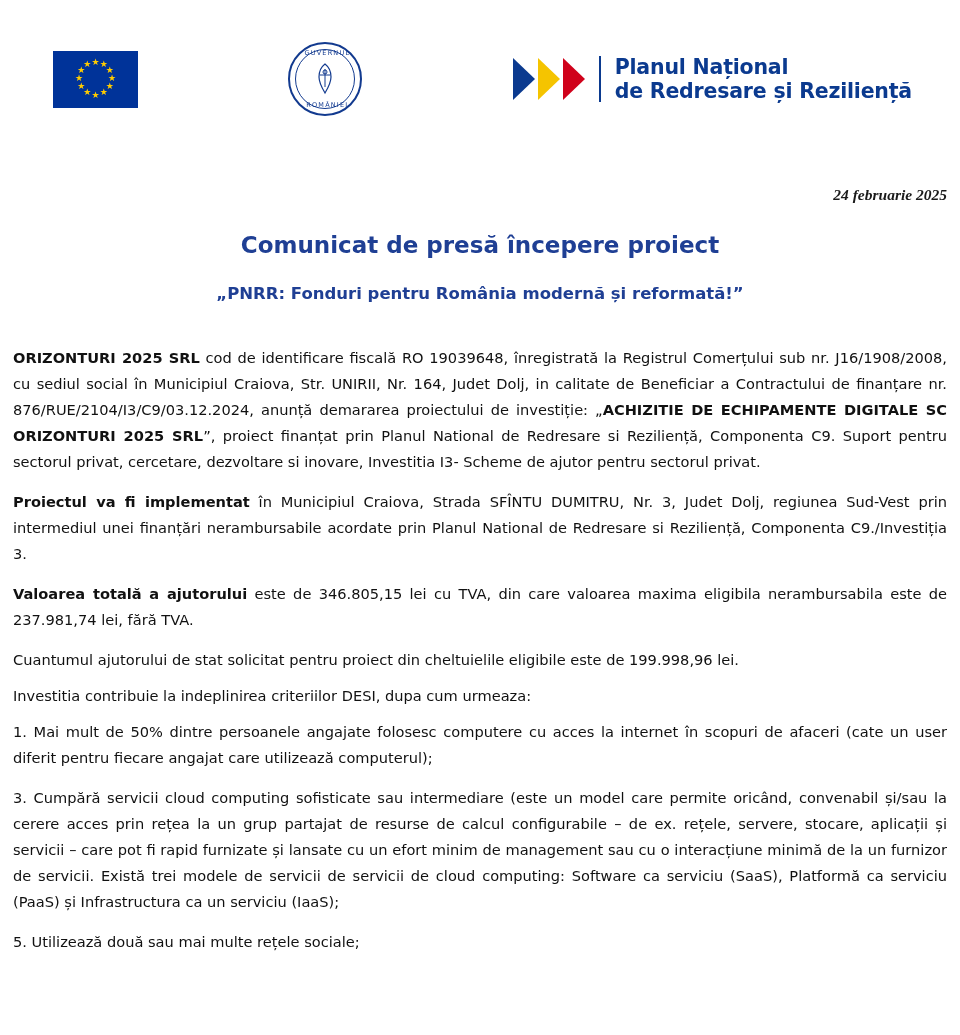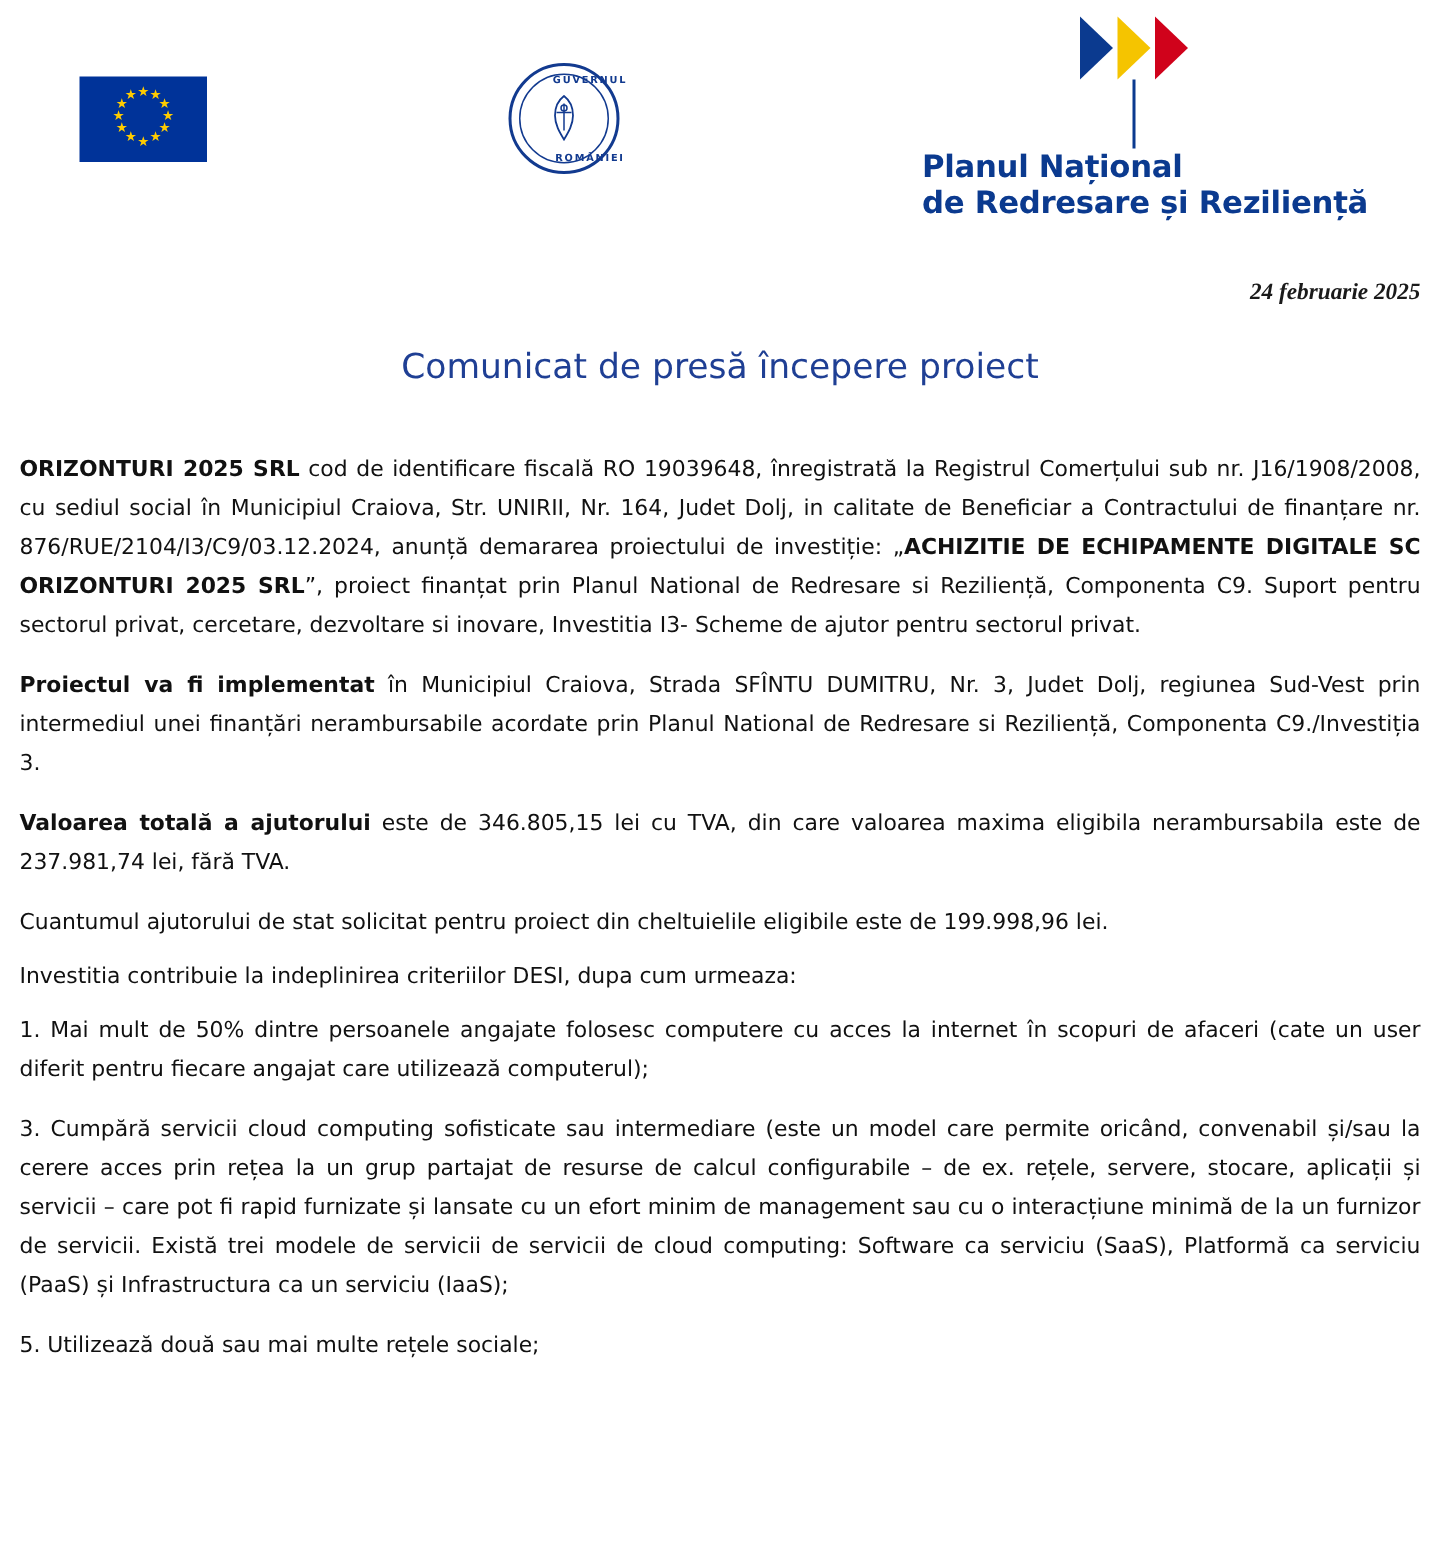--- a/index.html
+++ b/index.html
@@ -99,36 +99,35 @@
   .gov-seal .crest {
     position: absolute;
     left: 50%;
     top: 50%;
     transform: translate(-50%, -50%);
     width: 26px;
     height: 32px;
   }
   .gov-top-text, .gov-bottom-text {
     position: absolute;
-    left: 17px;
+    left: 2px;
     width: 100%;
     text-align: center;
     font-size: 6.5px;
-    font-weight: bold;
+    font-weight: normal;
     color: #123a8f;
     letter-spacing: 1.2px;
   }
   .gov-top-text { top: 5px; }
   .gov-bottom-text { bottom: 5px; }
 
   
   .pnrr-logo {
     display: flex;
     align-items: center;
-    flex-direction: column;
   }
   .pnrr-arrows {
     display: flex;
     align-items: center;
     gap: 3px;
     margin-right: 14px;
   }
   .arrow {
     width: 0;
     height: 0;
@@ -161,21 +160,21 @@
     font-weight: bold;
     font-style: italic;
     color: #1a1a1a;
     padding-right: 5px;
     margin-top: 70px;
     font-family: Liberation Serif, serif;
   }
   .doc-title {
     text-align: center;
     font-size: 23px;
-    font-weight: normal;
+    font-weight: bold;
     color: #1f3f94;
     margin-top: 28px;
   }
   .doc-subtitle {
     text-align: center;
     font-size: 16.5px;
     font-weight: bold;
     color: #1f3f94;
     margin-top: 26px;
   }
@@ -250,20 +249,21 @@
         <div class="p1">Planul Național</div>
         <div class="p2">de Redresare și Reziliență</div>
       </div>
     </div>
 
   </div>
 
   <div class="doc-date">24 februarie 2025</div>
 
   <div class="doc-title">Comunicat de presă începere proiect</div>
+  <div class="doc-subtitle">„PNRR: Fonduri pentru România modernă și reformată!”</div>
 
   <div class="content">
 
     <p><b>ORIZONTURI 2025 SRL</b><span> cod de identificare fiscală RO 19039648, înregistrată la Registrul Comerțului sub nr. J16/1908/2008, cu sediul social în Municipiul Craiova, Str. UNIRII, Nr. 164, Judet Dolj, in calitate de Beneficiar a Contractului de finanțare nr. 876/RUE/2104/I3/C9/03.12.2024, anunță demararea proiectului de investiție: „</span><b>ACHIZITIE DE ECHIPAMENTE DIGITALE SC ORIZONTURI 2025 SRL</b><span>”, proiect finanțat prin Planul National de Redresare si Reziliență, Componenta C9. Suport pentru sectorul privat, cercetare, dezvoltare si inovare, Investitia I3- Scheme de ajutor pentru sectorul privat.</span></p>
 
     <p><b>Proiectul va fi implementat</b><span> în Municipiul Craiova, Strada SFÎNTU DUMITRU, Nr. 3, Judet Dolj, regiunea Sud-Vest prin intermediul unei finanțări nerambursabile acordate prin Planul National de Redresare si Reziliență, Componenta C9./Investiția 3.</span></p>
 
     <p><b>Valoarea totală a ajutorului</b><span> este de 346.805,15 lei cu TVA, din care valoarea maxima eligibila nerambursabila este de 237.981,74 lei, fără TVA.</span></p>
 
     <p class="tight">Cuantumul ajutorului de stat solicitat pentru proiect din cheltuielile eligibile este de 199.998,96 lei.</p>

